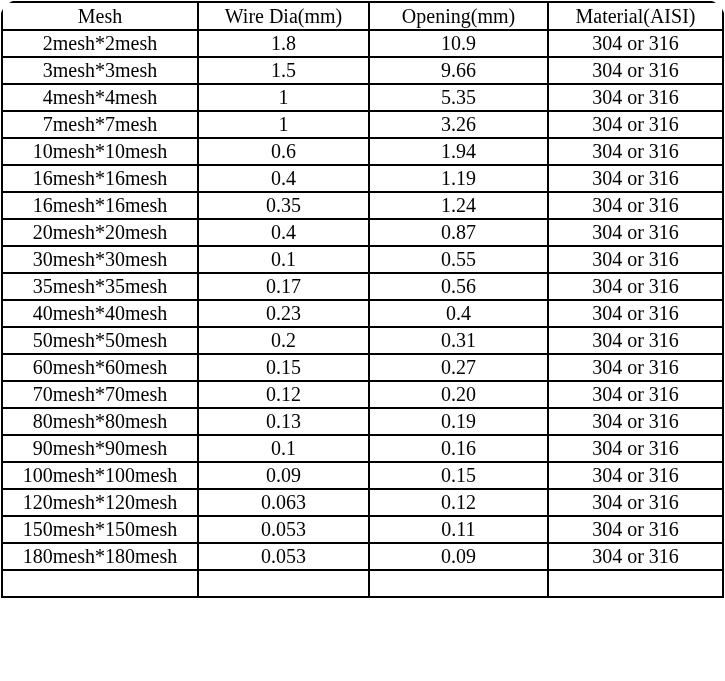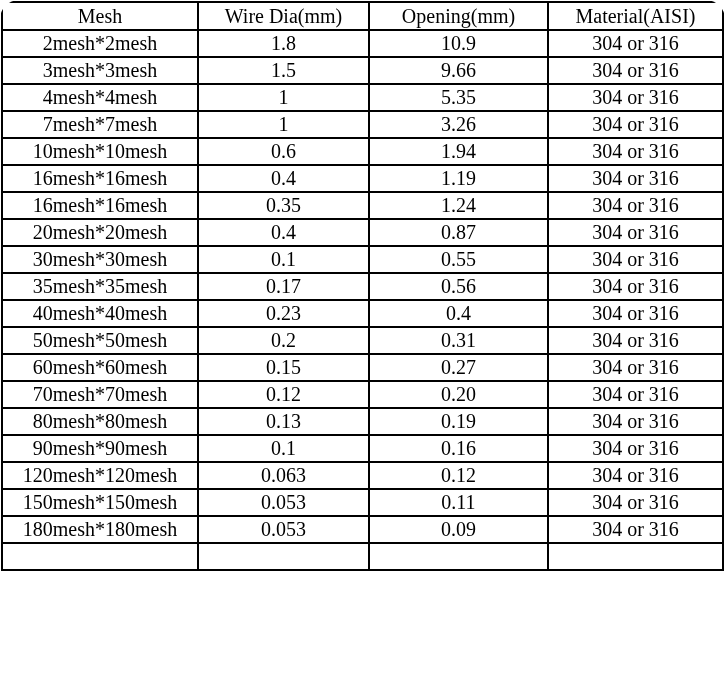--- a/index.html
+++ b/index.html
@@ -151,20 +151,26 @@
           <td>0.19</td>
           <td>304 or 316</td>
         </tr>
         <tr>
           <td>90mesh*90mesh</td>
           <td>0.1</td>
           <td>0.16</td>
           <td>304 or 316</td>
         </tr>
         <tr>
+          <td>100mesh*100mesh</td>
+          <td>0.09</td>
+          <td>0.15</td>
+          <td>304 or 316</td>
+        </tr>
+        <tr>
           <td>120mesh*120mesh</td>
           <td>0.063</td>
           <td>0.12</td>
           <td>304 or 316</td>
         </tr>
         <tr>
           <td>150mesh*150mesh</td>
           <td>0.053</td>
           <td>0.11</td>
           <td>304 or 316</td>

